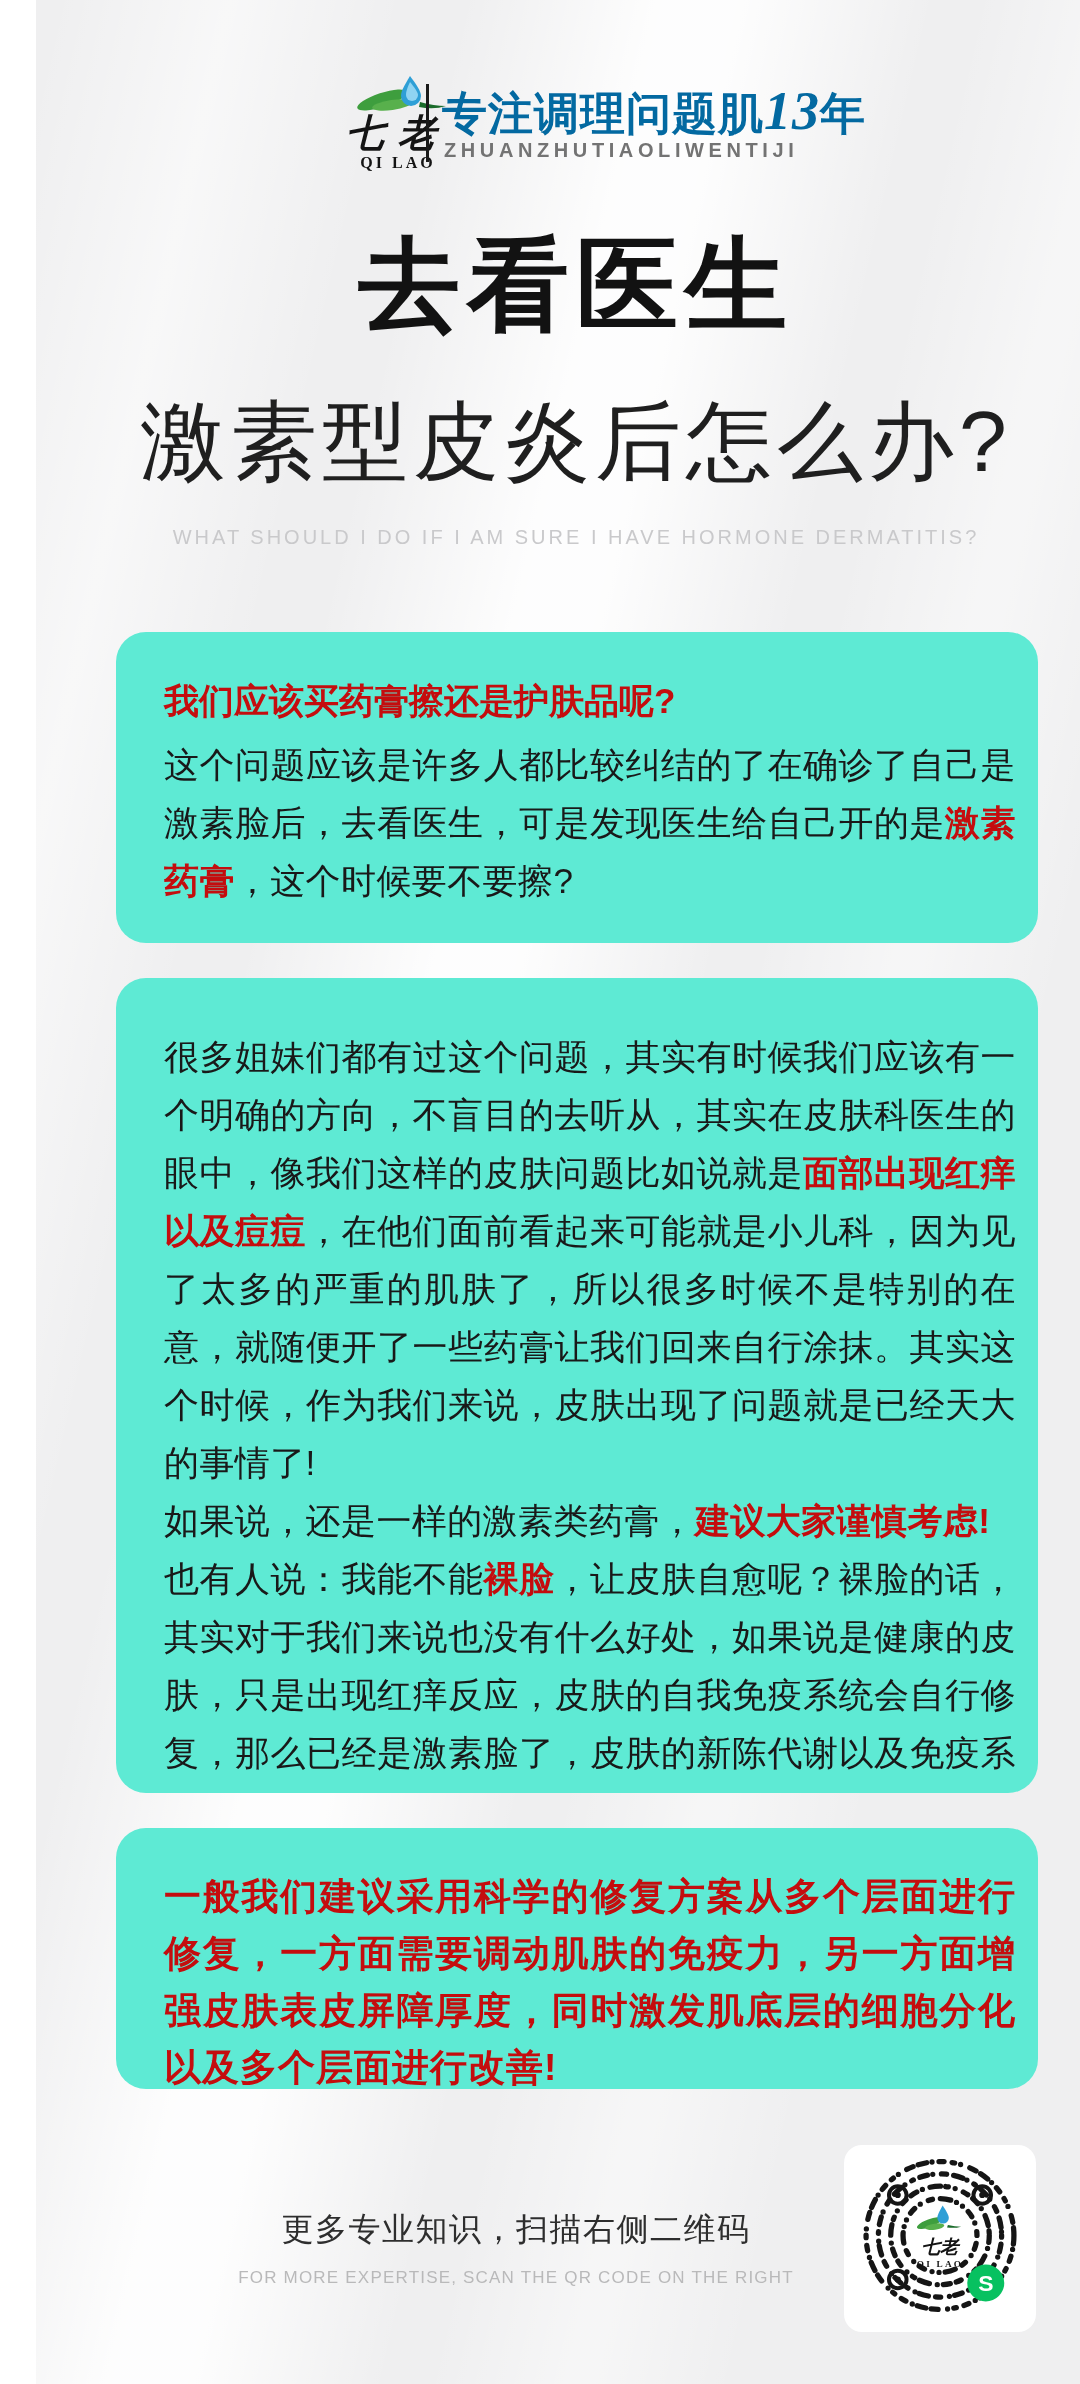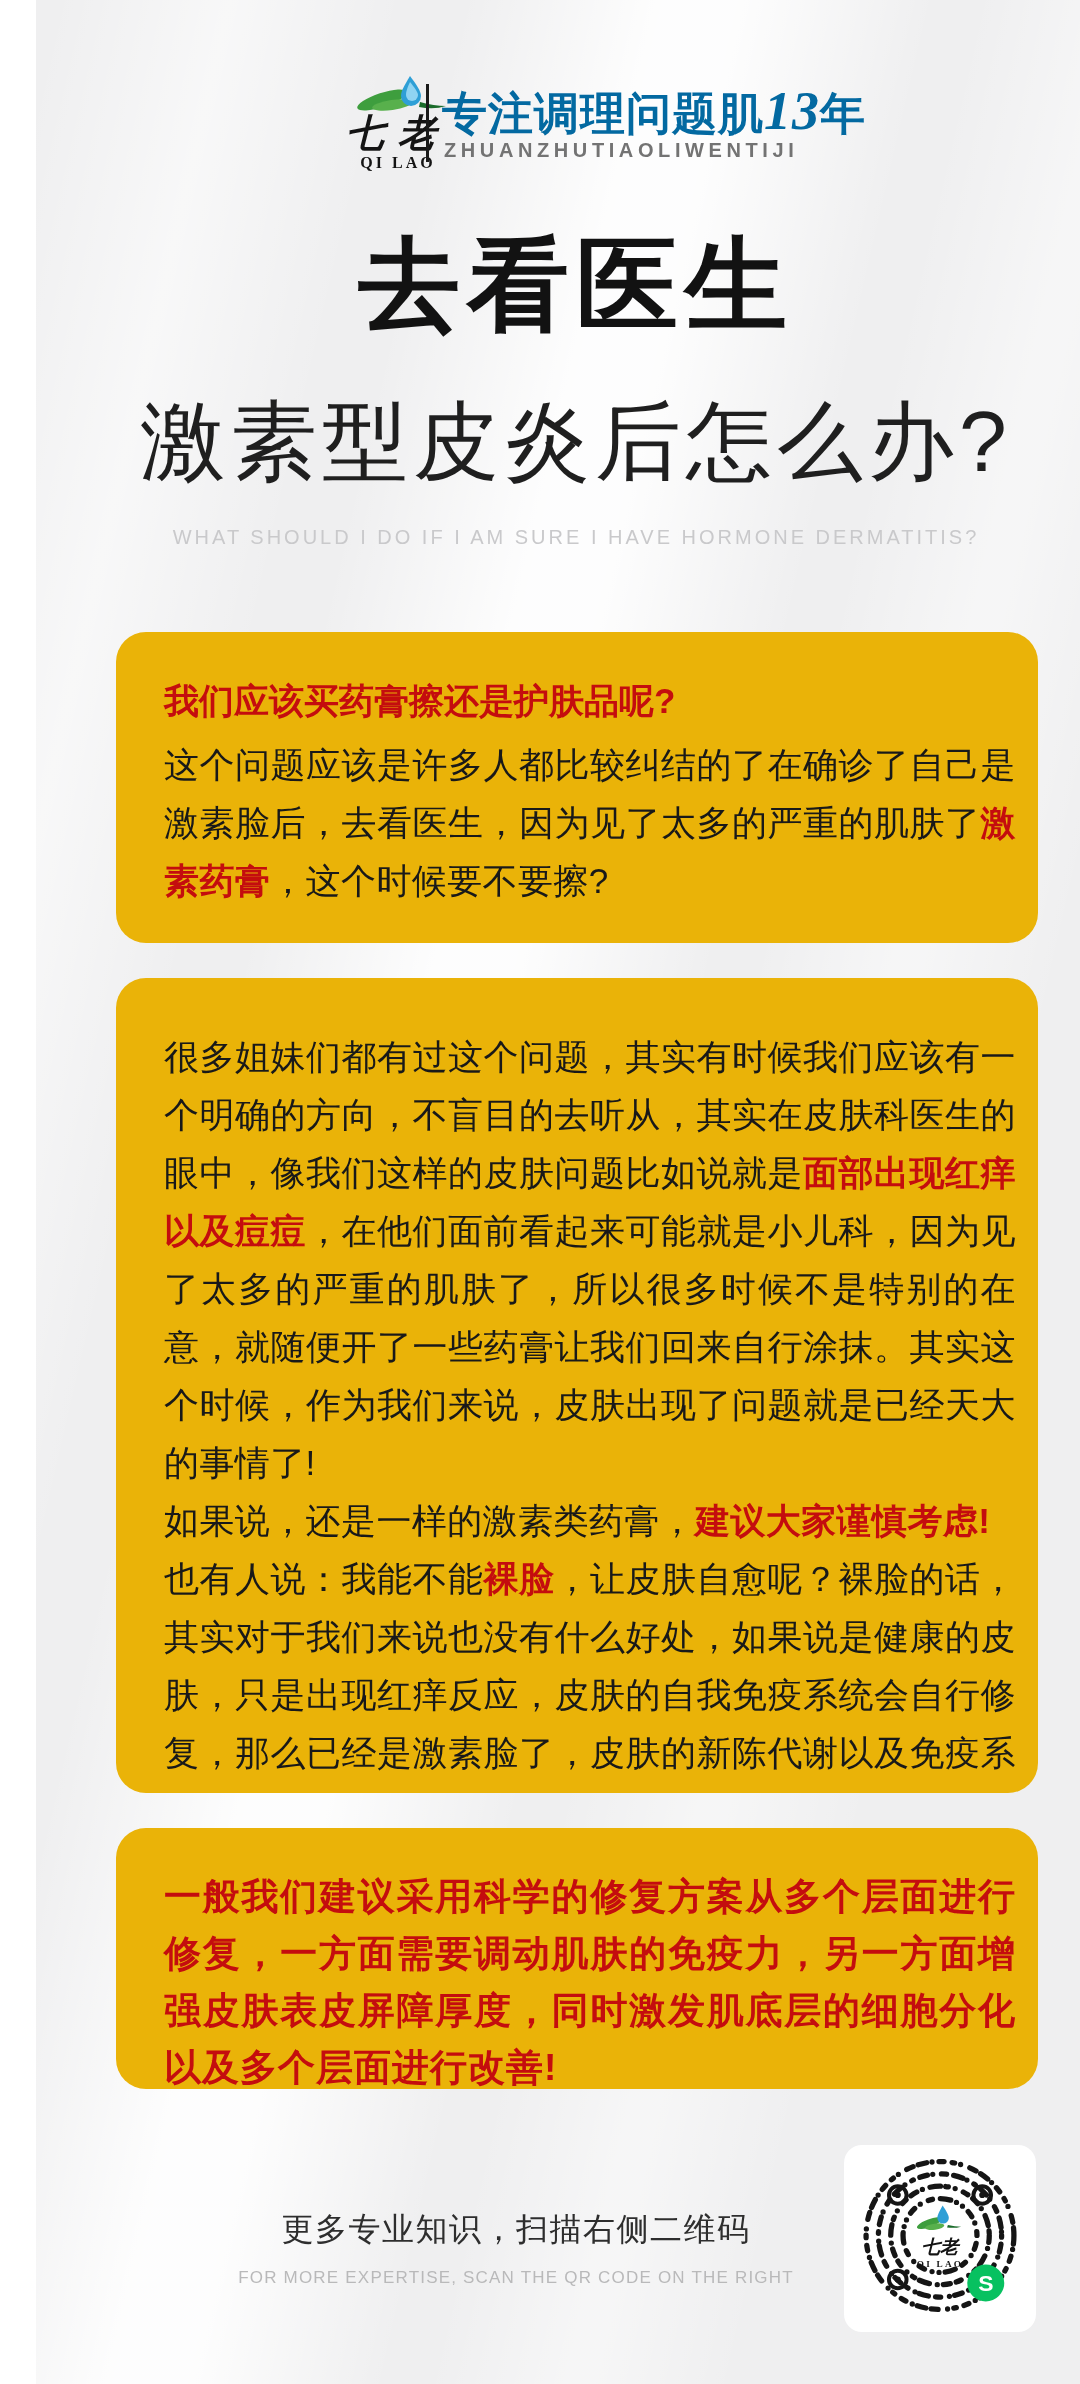--- a/index.html
+++ b/index.html
@@ -27,21 +27,21 @@
 
   
   .hero-title{position:absolute;left:0;top:218px;width:1080px;text-align:center;font-size:102px;font-weight:900;
     color:#121212;letter-spacing:7px;}
   .hero-sub{position:absolute;left:0;top:384px;width:1080px;text-align:center;font-size:86px;font-weight:200;
     color:#1f1f1f;letter-spacing:5px;}
   .hero-en{position:absolute;left:0;top:526px;width:1080px;text-align:center;font-size:20px;font-weight:500;
     color:#c9c9cb;letter-spacing:3px;}
 
   
-  .card{position:absolute;left:80px;width:922px;background:#eab308;border-radius:30px;box-sizing:border-box;overflow:hidden;}
+  .card{position:absolute;left:80px;width:922px;background:#5eead4;border-radius:30px;box-sizing:border-box;overflow:hidden;}
   .card1{top:632px;height:311px;padding:40px 22px 0 48px;}
   .card2{top:978px;height:815px;padding:50px 22px 0 48px;}
   .card3{top:1828px;height:261px;padding:40px 22px 0 48px;}
   .card-heading{font-size:35px;font-weight:bold;color:#c40d0e;line-height:58px;margin:0 0 6px 0;}
   .card-body{font-size:35px;color:#191919;line-height:58px;letter-spacing:.4px;margin:0;
     text-align:justify;white-space:pre-wrap;}
   .red-em{color:#c40d0e;font-weight:bold;}
   .card3 .card-body{font-size:37px;line-height:57px;font-weight:bold;color:#c40d0e;letter-spacing:1px;}
 
   
@@ -73,21 +73,21 @@
   <div class="header-divider"></div>
   <div class="tagline-cn"><span>专注调理问题肌</span><span class="tagline-num">13</span><span>年</span></div>
   <div class="tagline-py">ZHUANZHUTIAOLIWENTIJI</div>
 
   <div class="hero-title">去看医生</div>
   <div class="hero-sub">激素型皮炎后怎么办?</div>
   <div class="hero-en">WHAT SHOULD I DO IF I AM SURE I HAVE HORMONE DERMATITIS?</div>
 
   <div class="card card1">
     <p class="card-heading">我们应该买药膏擦还是护肤品呢?</p>
-    <p class="card-body"><span>这个问题应该是许多人都比较纠结的了在确诊了自己是激素脸后，去看医生，因为见了太多的严重的肌肤了</span><span class="red-em">激素药膏</span><span>，这个时候要不要擦?</span></p>
+    <p class="card-body"><span>这个问题应该是许多人都比较纠结的了在确诊了自己是激素脸后，去看医生，可是发现医生给自己开的是</span><span class="red-em">激素药膏</span><span>，这个时候要不要擦?</span></p>
   </div>
 
   <div class="card card2">
     <p class="card-body"><span>很多姐妹们都有过这个问题，其实有时候我们应该有一个明确的方向，不盲目的去听从，其实在皮肤科医生的眼中，像我们这样的皮肤问题比如说就是</span><span class="red-em">面部出现红痒以及痘痘</span><span>，在他们面前看起来可能就是小儿科，因为见了太多的严重的肌肤了，所以很多时候不是特别的在意，就随便开了一些药膏让我们回来自行涂抹。其实这个时候，作为我们来说，皮肤出现了问题就是已经天大的事情了!
 如果说，还是一样的激素类药膏，</span><span class="red-em">建议大家谨慎考虑!</span><span>
 也有人说：我能不能</span><span class="red-em">裸脸</span><span>，让皮肤自愈呢？裸脸的话，其实对于我们来说也没有什么好处，如果说是健康的皮肤，只是出现红痒反应，皮肤的自我免疫系统会自行修复，那么已经是激素脸了，皮肤的新陈代谢以及免疫系统都失调了，如果还想着要通过裸脸来修复，那简直太难了!</span></p>
   </div>
 
   <div class="card card3">
     <p class="card-body"><span class="red-em">一般我们建议采用科学的修复方案从多个层面进行修复，一方面需要调动肌肤的免疫力，另一方面增强皮肤表皮屏障厚度，同时激发肌底层的细胞分化以及多个层面进行改善!</span></p>

